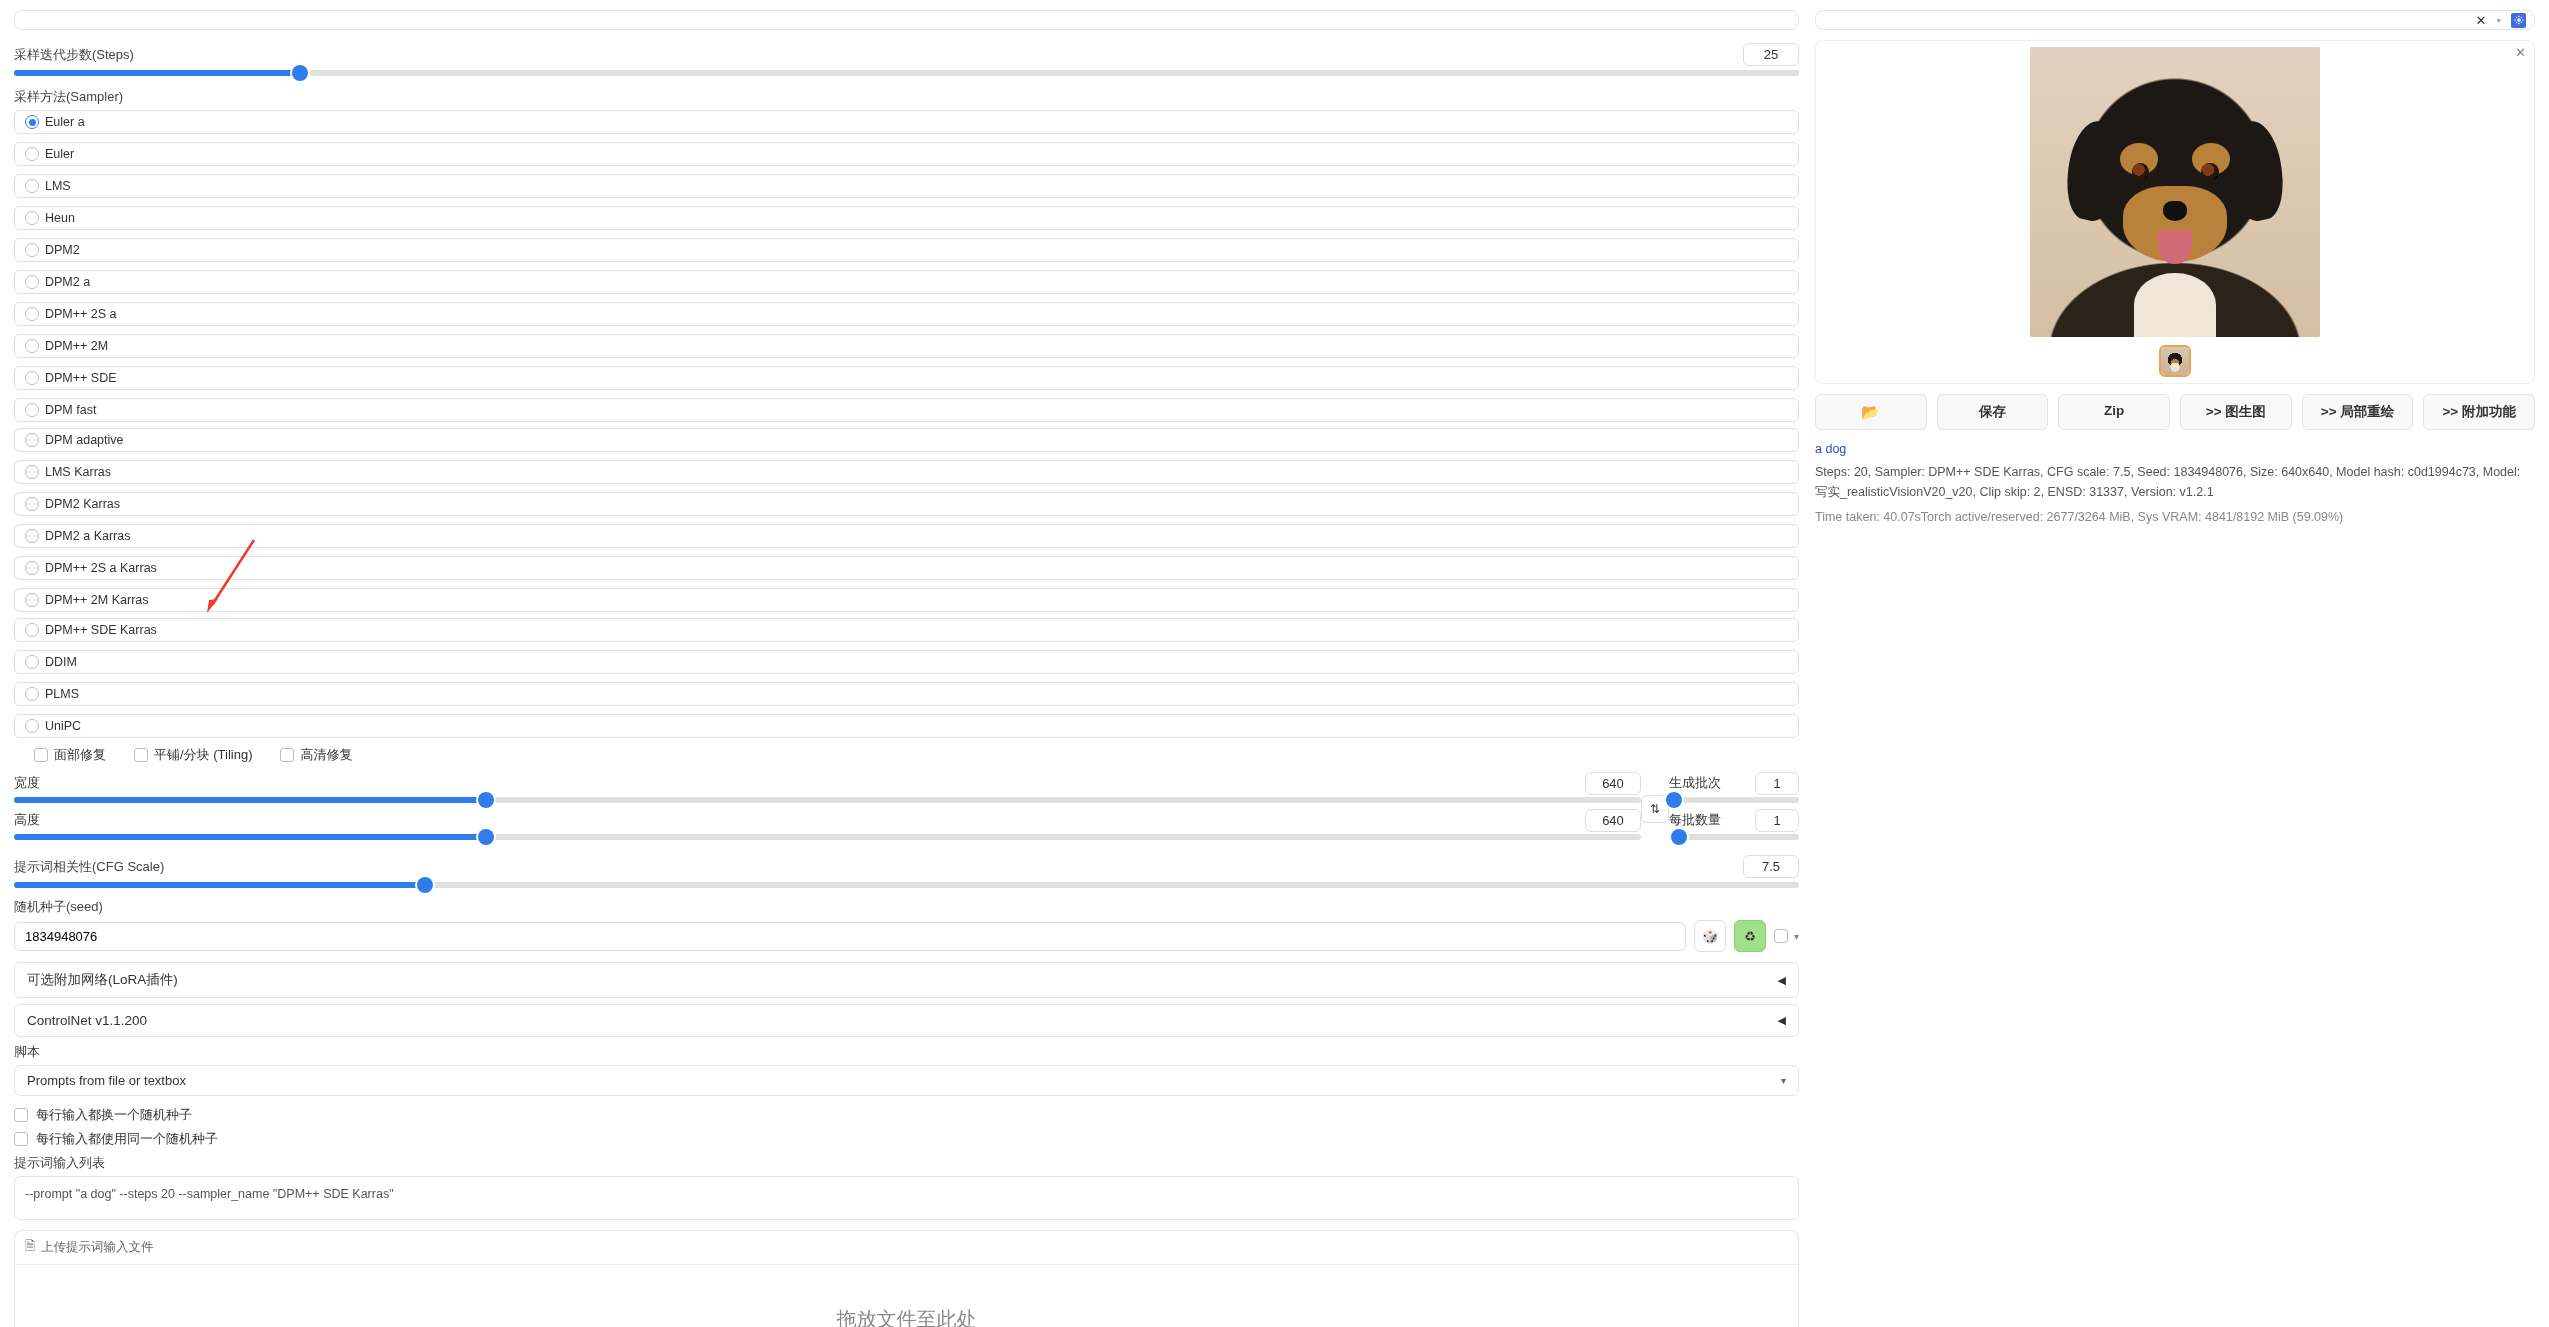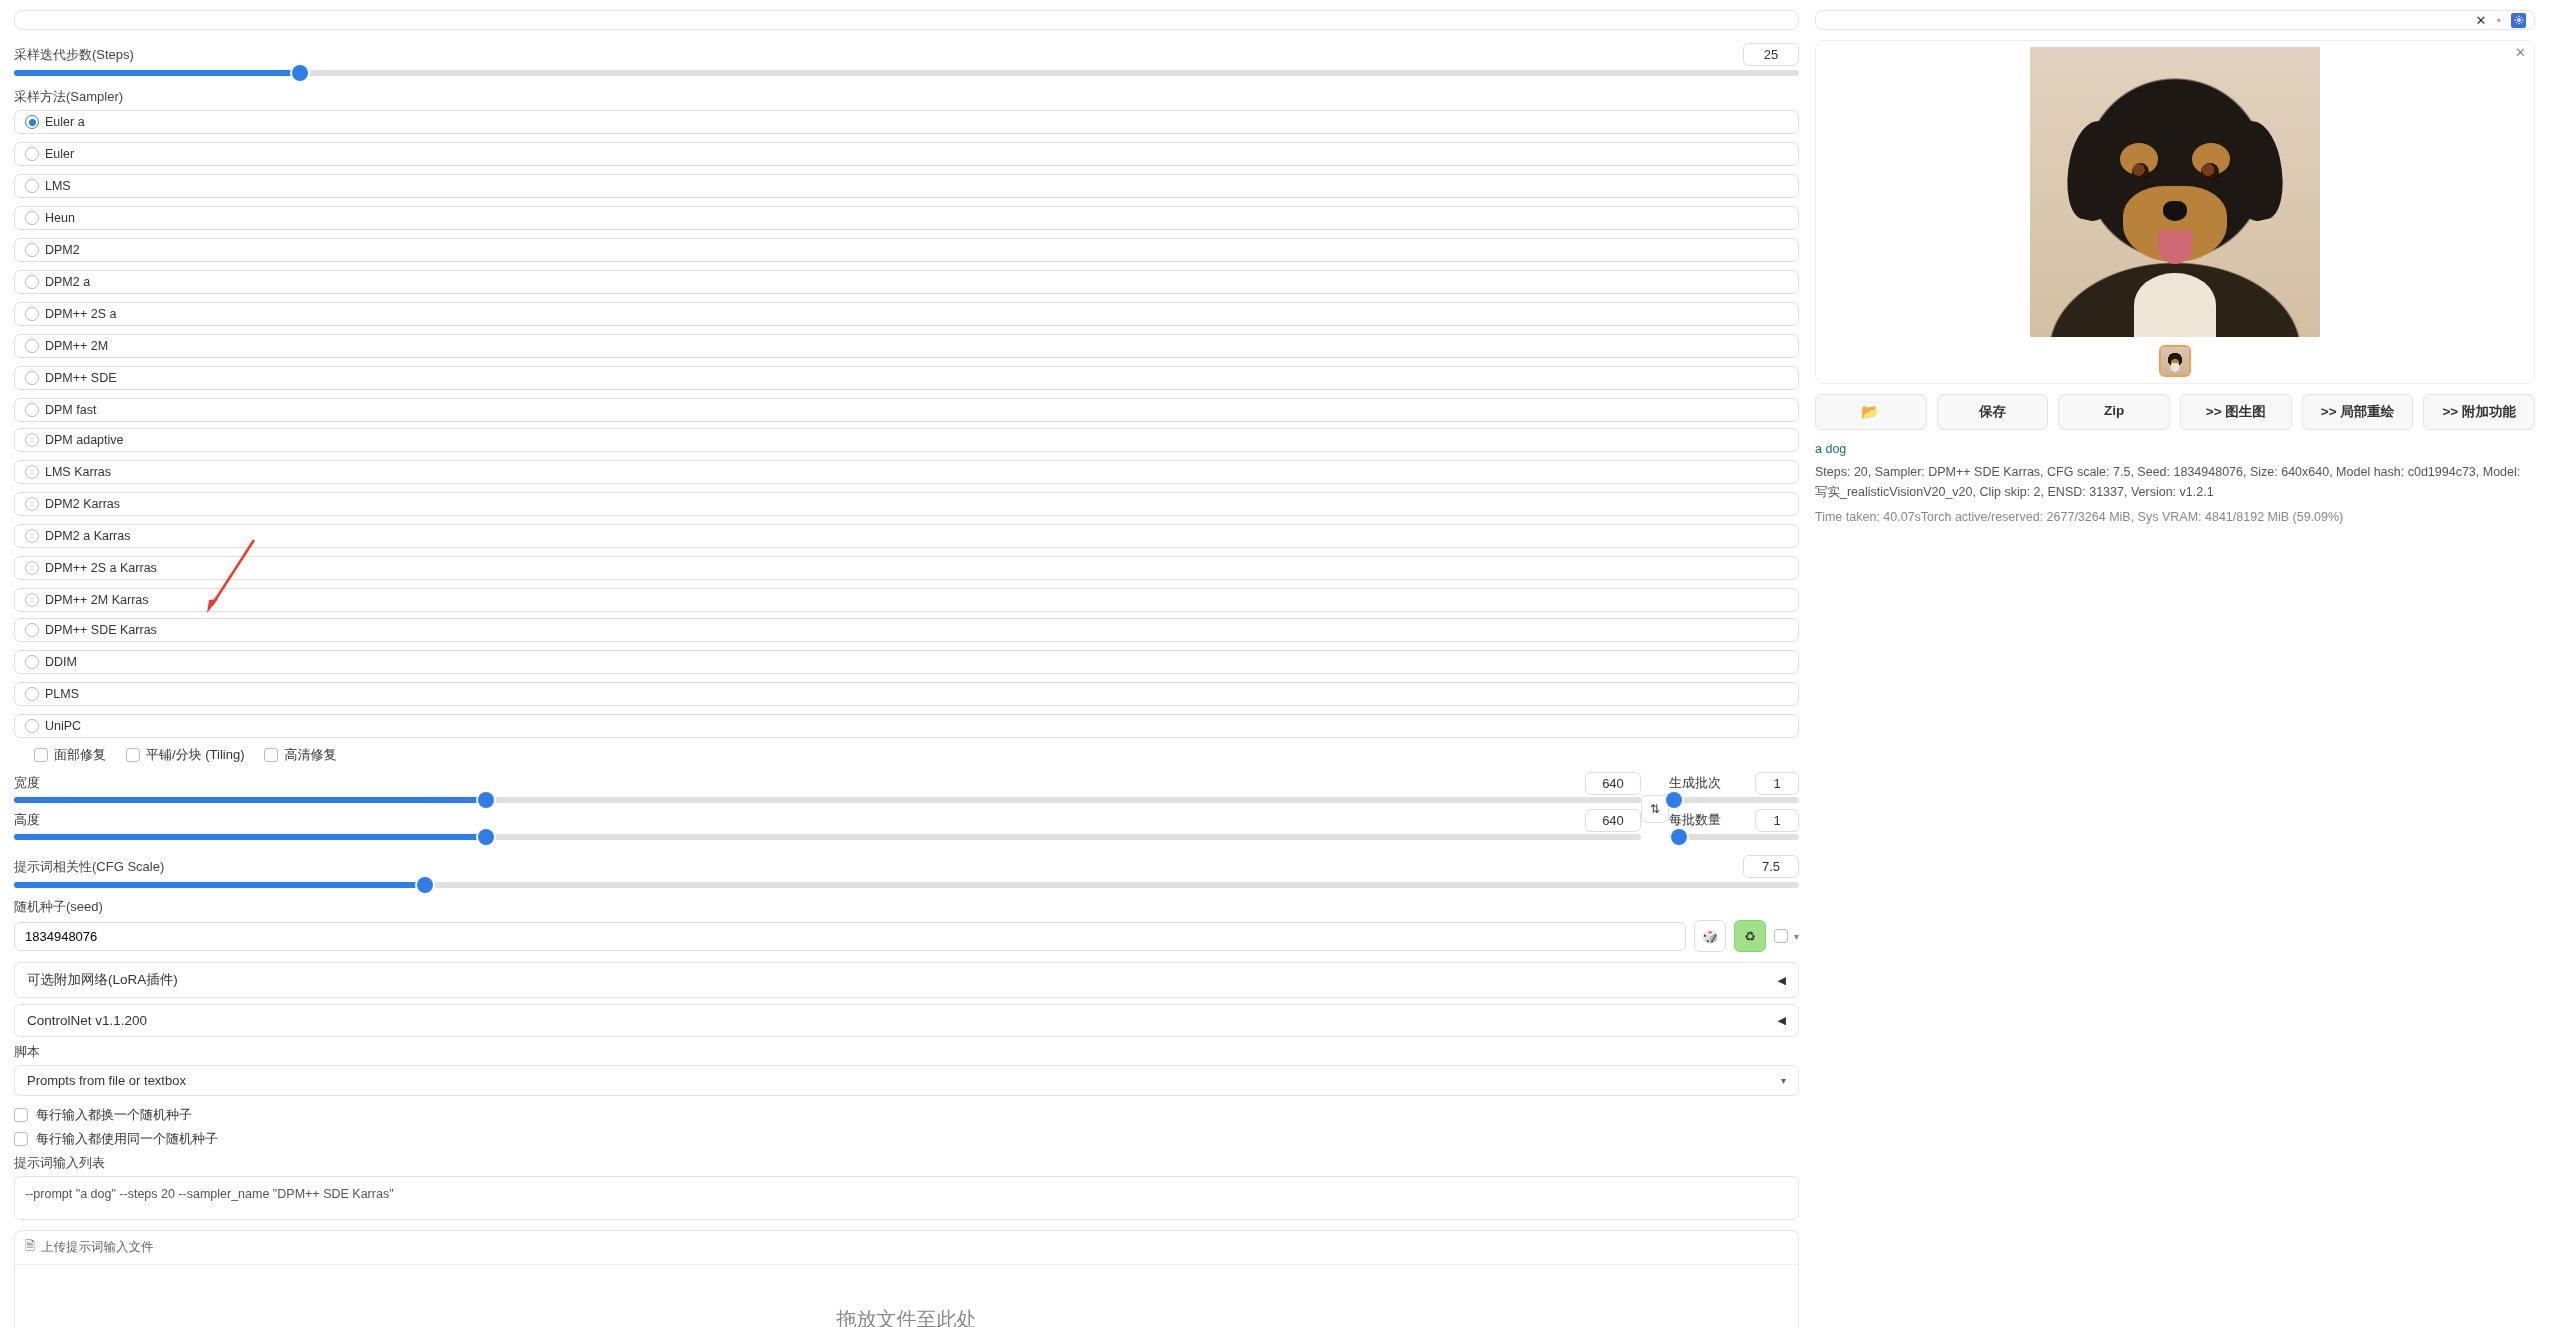--- a/index.html
+++ b/index.html
@@ -61,21 +61,21 @@
 }
 .radio-circle {
   width:14px; height:14px; border-radius:50%;
   border:1.5px solid #bbb; display:inline-block; position:relative;
 }
 .radio-circle.sel { border-color:#2f7deb; }
 .radio-circle.sel::after {
   content:""; position:absolute; inset:2.5px; border-radius:50%; background:#2f7deb;
 }
 
-.check-row { display:flex; gap:20px; margin: 8px 0; padding-left: 20px; }
+.check-row { display:flex; gap:28px; margin: 8px 0; padding-left: 20px; }
 .check-item { display:flex; align-items:center; gap:6px; font-size:13px; }
 .check-box {
   width:14px; height:14px; border:1.5px solid #bbb; border-radius:3px;
 }
 
 .dim-grid { display:flex; align-items:stretch; }
 .dim-left { flex:1; }
 .dim-mid { display:flex; align-items:center; }
 .swap-btn {
   width:28px; height:28px; border:1px solid #ddd; border-radius:6px;
@@ -203,21 +203,21 @@
 
 .action-row { display:flex; gap:10px; margin-bottom:10px; }
 .action-btn {
   flex:1; border:1px solid #e5e5e5; border-radius:6px; padding:8px 4px;
   text-align:center; background:#f8f8f8; cursor:pointer; font-size:13.5px;
   font-weight:600;
 }
 .action-btn.icon-only { font-size:15px; }
 
 .meta-block { font-size:12.5px; color:#555; line-height:1.55; }
-.meta-block .title-line { color:#0f766e; margin-bottom:4px; }
+.meta-block .title-line { color:#1d4ed8; margin-bottom:4px; }
 .meta-block .time-line { color:#888; margin-top:6px; }
 
 .left-content { position:relative; }
 </style>
 </head>
 <body>
 
 <div class="main-wrapper">
 
   <div class="left-col">

